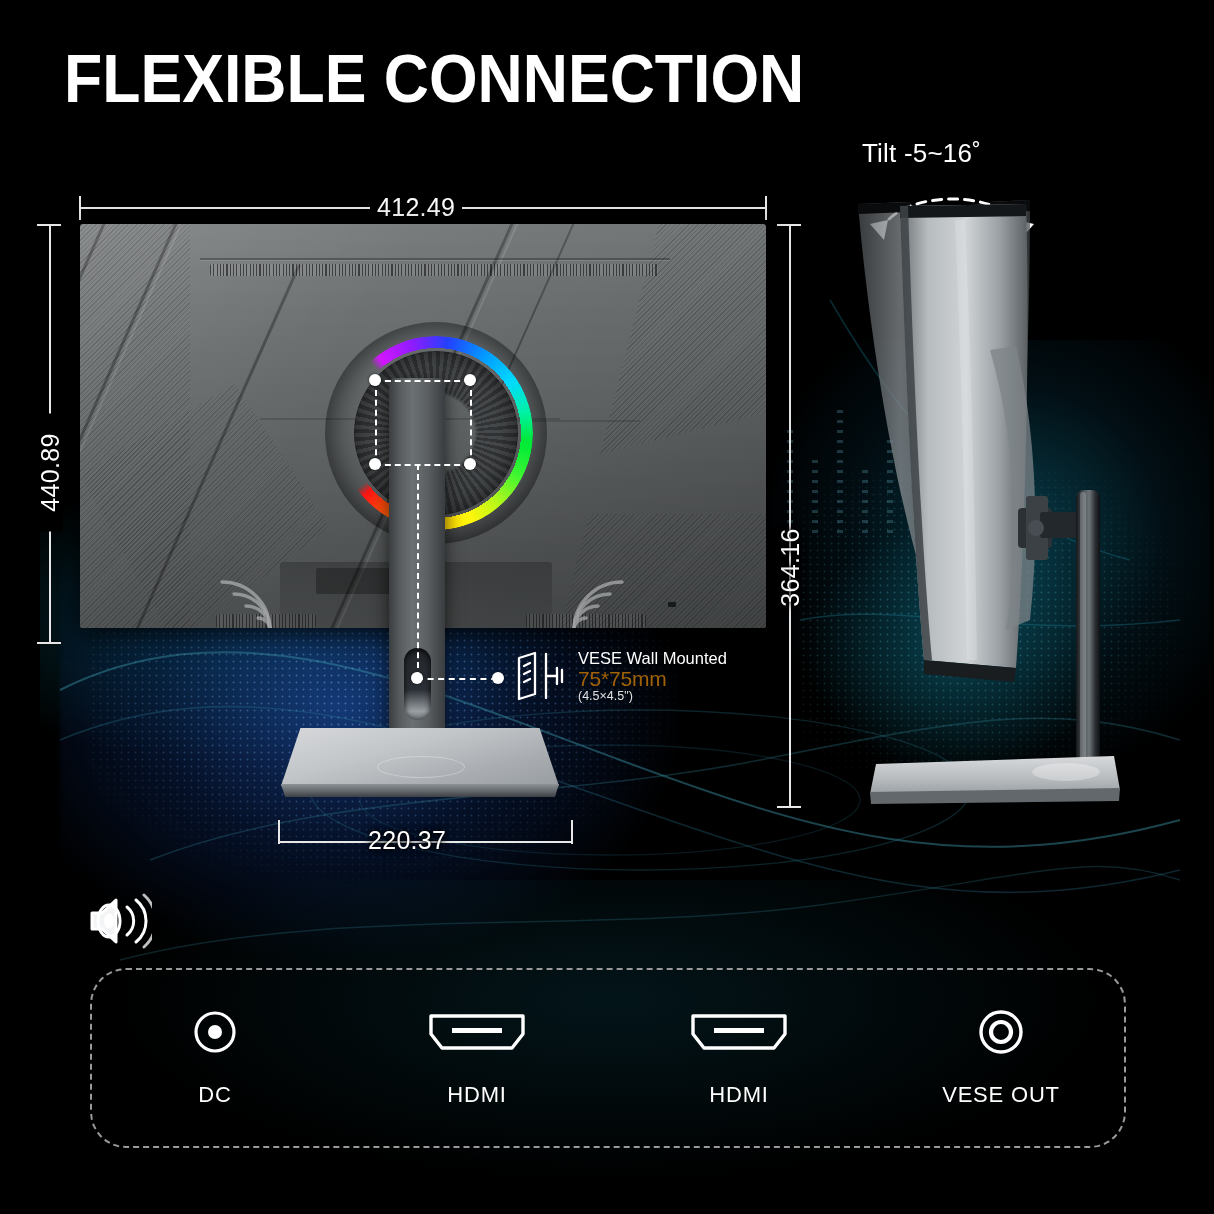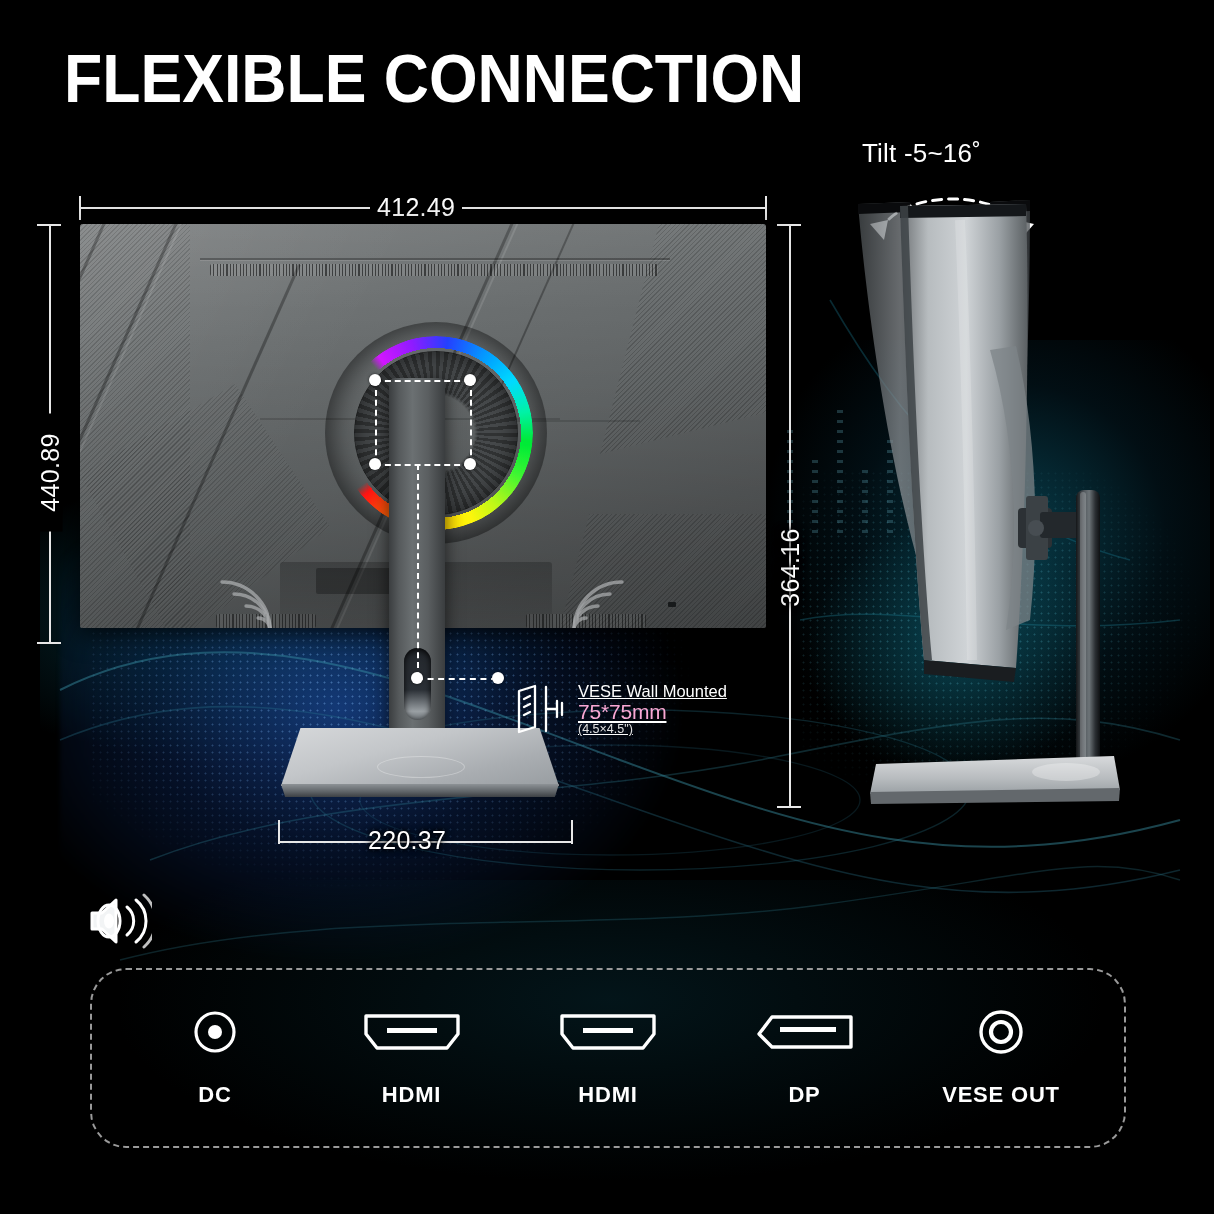--- a/index.html
+++ b/index.html
@@ -172,24 +172,24 @@
 
   
   .vesa-dot {
     position:absolute; width:12px; height:12px; border-radius:50%;
     background:#fff; box-shadow:0 0 3px rgba(0,0,0,.6);
   }
   .dash-h { position:absolute; height:0; border-top:2px dashed #fff; }
   .dash-v { position:absolute; width:0; border-left:2px dashed #fff; }
 
   
-  #vesa-callout { position:absolute; left:513px; top:683px; display:flex; gap:9px; align-items:flex-start;text-decoration:underline; }
+  #vesa-callout { position:absolute; left:513px; top:650px; display:flex; gap:9px; align-items:flex-start; }
   #vesa-text { line-height:1.08; }
   .vesa-l1 { font-size:16.5px; color:#fff; }
-  .vesa-l2 { font-size:21px; color:#f9a8d4; letter-spacing:-.2px; }
+  .vesa-l2 { font-size:21px; color:#a16207; letter-spacing:-.2px; }
   .vesa-l3 { font-size:12.5px; color:#e2e2e2; }
 
   
   #side-view { position:absolute; left:840px; top:190px; width:310px; height:620px; }
   #tilt-label {
     position:absolute; left:862px; top:138px; font-size:26px; color:#fff;
     letter-spacing:.2px; white-space:nowrap;
   }
   #tilt-arc { position:absolute; left:862px; top:180px; width:180px; height:66px; }
 
@@ -203,21 +203,21 @@
   #ports-panel {
     position:absolute; left:90px; top:968px; width:1036px; height:180px;
     border:2px dashed #9a9a9a; border-radius:36px;
   }
   #ports-row {
     position:absolute; inset:0; display:flex; align-items:center;
     justify-content:space-between; padding:0 48px;
   }
   .port { display:flex; flex-direction:column; align-items:center; gap:26px; width:150px; }
   .port-glyph { height:48px; display:flex; align-items:center; justify-content:center; }
-  .port-label { font-size:22px; font-weight:bold; letter-spacing:.8px; color:#fff; white-space:nowrap; }
+  .port-label { font-size:22px; font-weight:normal; letter-spacing:.8px; color:#fff; white-space:nowrap; }
 </style>
 </head>
 <body>
 
 <div id="stage">
 
   <div class="bg-layer">
     <div class="glow-teal-l"></div>
     <div class="glow-blue"></div>
     <div class="glow-teal-r"></div>
@@ -475,29 +475,20 @@
         <div class="port-glyph">
           <svg width="98" height="40" viewBox="0 0 98 40">
             <path d="M3 4 L95 4 L95 22 L84 36 L14 36 L3 22 Z" fill="none" stroke="#ffffff" stroke-width="3.4" stroke-linejoin="round"></path>
             <rect x="24" y="16" width="50" height="5" fill="#ffffff"></rect>
           </svg>
         </div>
         <div class="port-label">HDMI</div>
       </div>
 
 
-      <div class="port">
-        <div class="port-glyph">
-          <svg width="98" height="40" viewBox="0 0 98 40">
-            <path d="M16 5 L95 5 L95 35 L16 35 L3 22 Z" fill="none" stroke="#ffffff" stroke-width="3.4" stroke-linejoin="round"></path>
-            <path d="M24 15 L80 15 L80 20 L24 20 Z" fill="#ffffff"></path>
-          </svg>
-        </div>
-        <div class="port-label">DP</div>
-      </div>
 
       <div class="port">
         <div class="port-glyph">
           <svg width="48" height="48" viewBox="0 0 48 48">
             <circle cx="24" cy="24" r="20" fill="none" stroke="#ffffff" stroke-width="3.4"></circle>
             <circle cx="24" cy="24" r="10" fill="none" stroke="#ffffff" stroke-width="4.2"></circle>
           </svg>
         </div>
         <div class="port-label">VESE OUT</div>
       </div>

